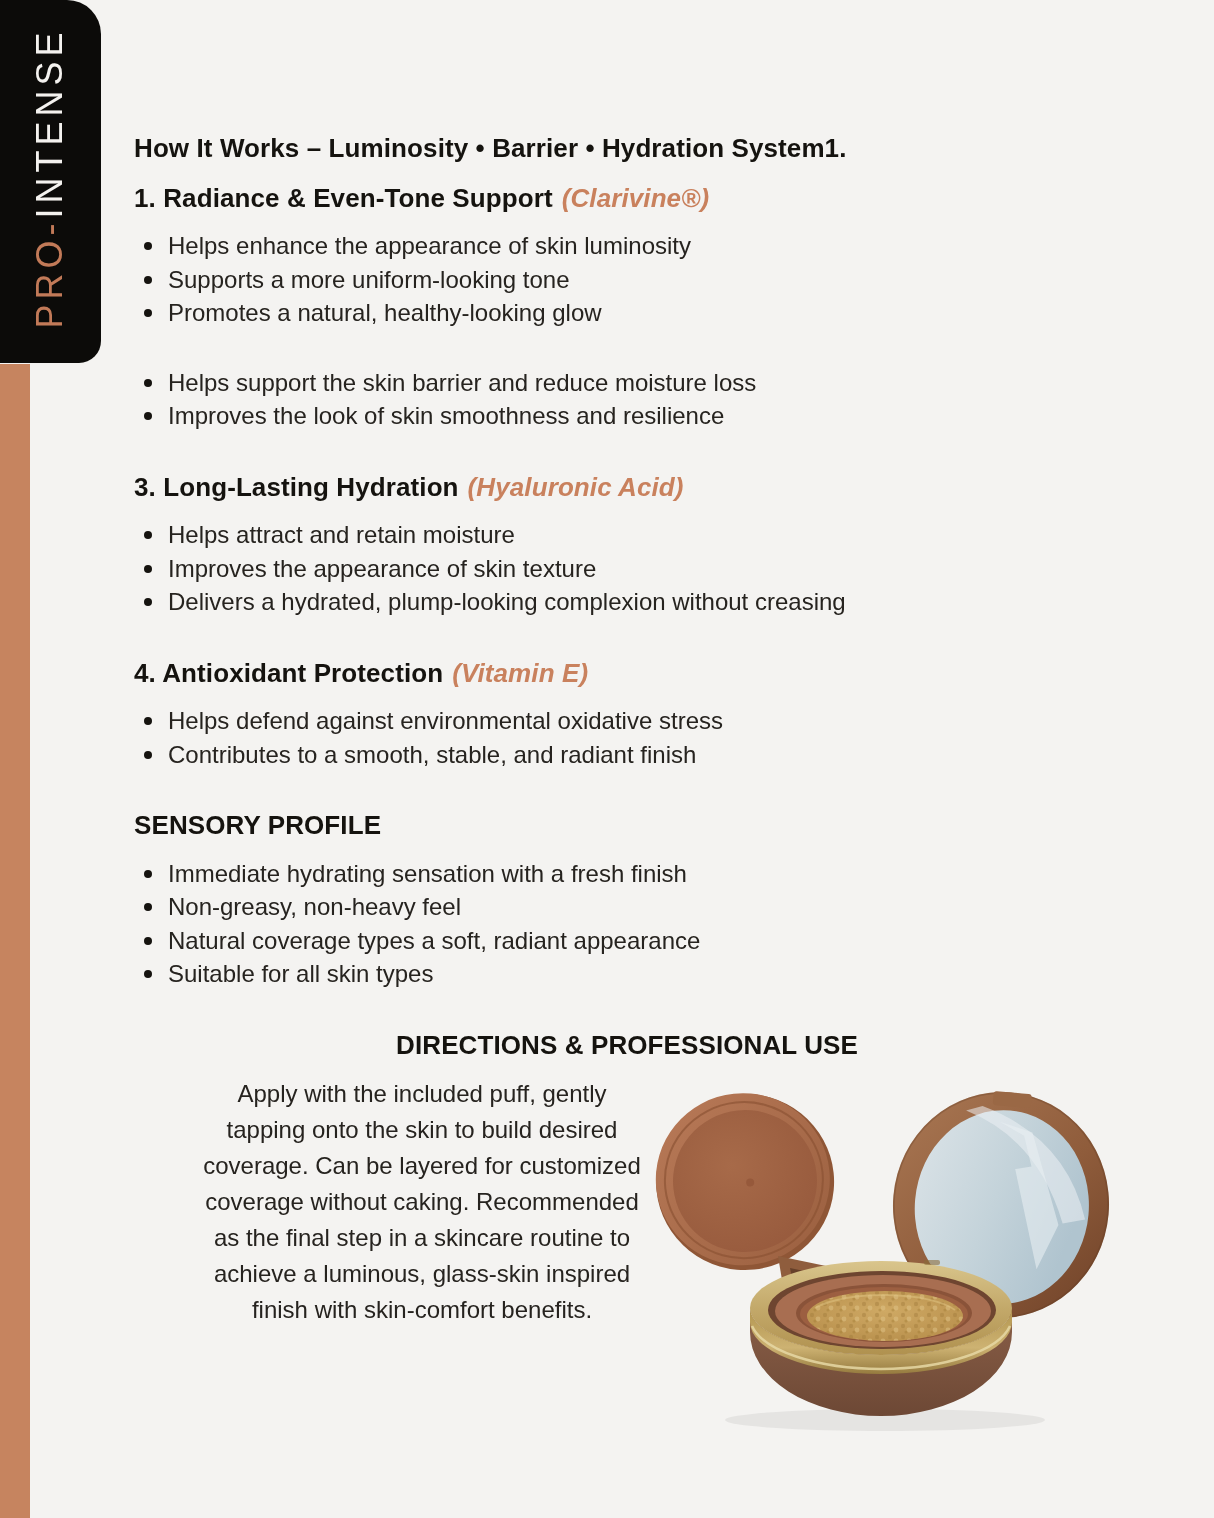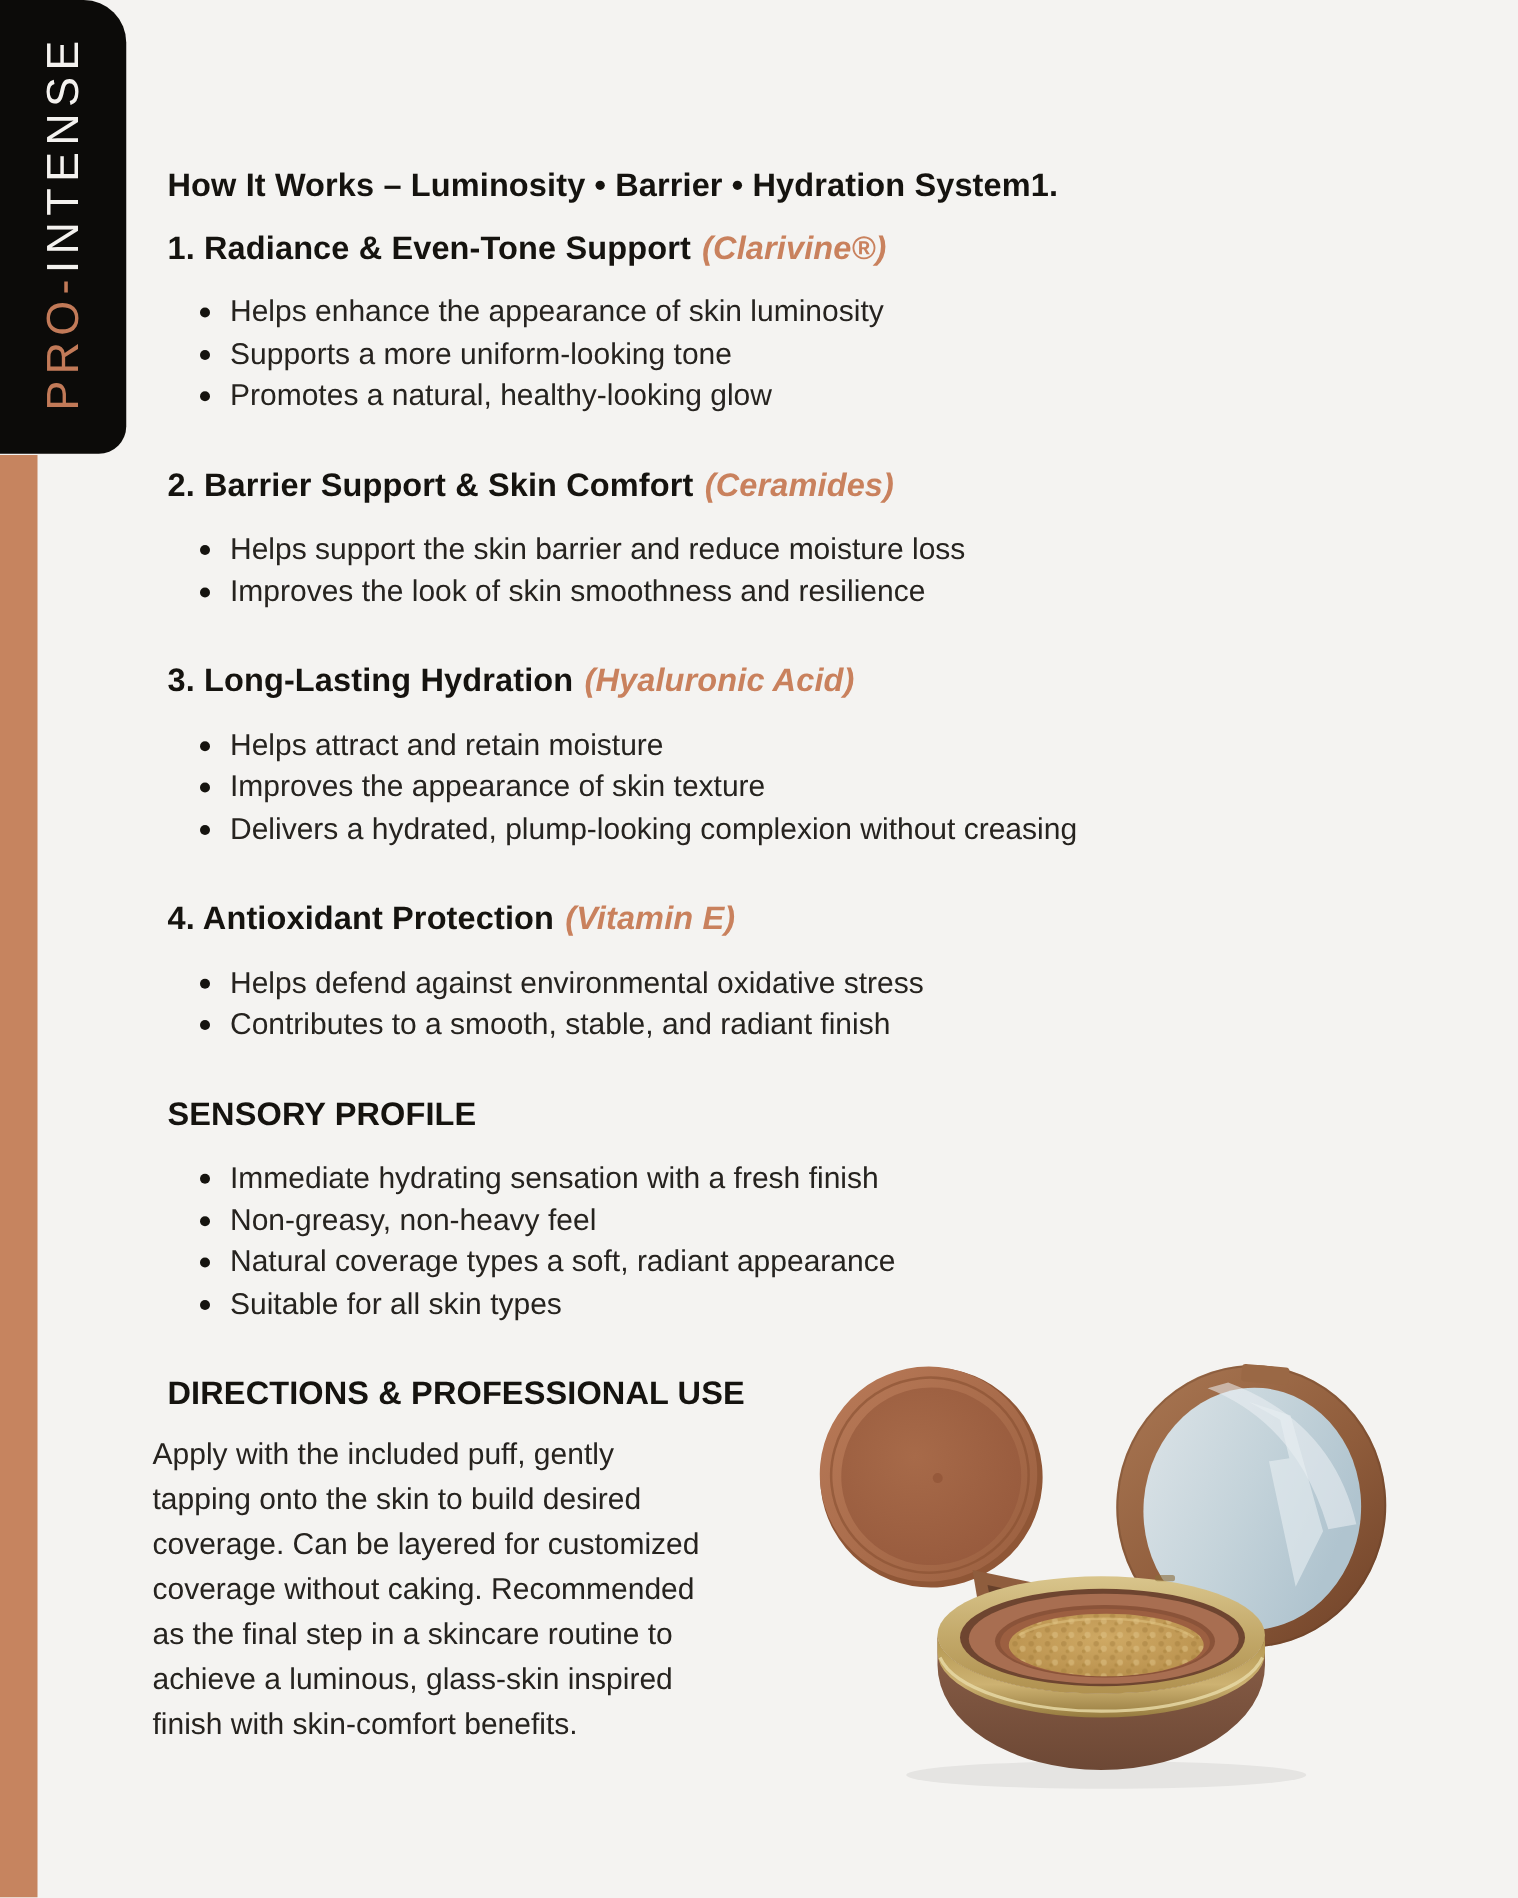--- a/index.html
+++ b/index.html
@@ -50,23 +50,23 @@
     letter-spacing:0.1px;
   }
   .ingredient {
     color:#c9815d;
     font-style:italic;
     font-weight:700;
     margin-left:9px;
     text-align:center;
   }
   .section { margin:0 0 36px 0; }
-  .section:last-of-type { margin-bottom:0; }
-
-  ul.bullets { list-style:none; margin:16px; padding:0; }
+  .section:last-of-type { margin-bottom:0;text-align:center; }
+
+  ul.bullets { list-style:none; margin:0; padding:0; }
   ul.bullets li {
     position:relative;
     font-size:24px;
     line-height:33.5px;
     padding-left:46px;
     color:#26231f;
   }
   .dot {
     position:absolute; left:22px; top:13px;
     width:8px; height:8px; border-radius:50%;
@@ -103,21 +103,20 @@
   <section class="section">
     <h2 class="sec-heading"><span>1. Radiance &amp; Even-Tone Support</span><span class="ingredient">(Clarivine®)</span></h2>
     <ul class="bullets">
       <li><span class="dot"></span><span>Helps enhance the appearance of skin luminosity</span></li>
       <li><span class="dot"></span><span>Supports a more uniform-looking tone</span></li>
       <li><span class="dot"></span><span>Promotes a natural, healthy-looking glow</span></li>
     </ul>
   </section>
 
   <section class="section">
-    <h2 class="sec-heading"><span>2. Barrier Support &amp; Skin Comfort</span><span class="ingredient">(Ceramides)</span></h2>
     <ul class="bullets">
       <li><span class="dot"></span><span>Helps support the skin barrier and reduce moisture loss</span></li>
       <li><span class="dot"></span><span>Improves the look of skin smoothness and resilience</span></li>
     </ul>
   </section>
 
   <section class="section">
     <h2 class="sec-heading"><span>3. Long-Lasting Hydration</span><span class="ingredient">(Hyaluronic Acid)</span></h2>
     <ul class="bullets">
       <li><span class="dot"></span><span>Helps attract and retain moisture</span></li>

